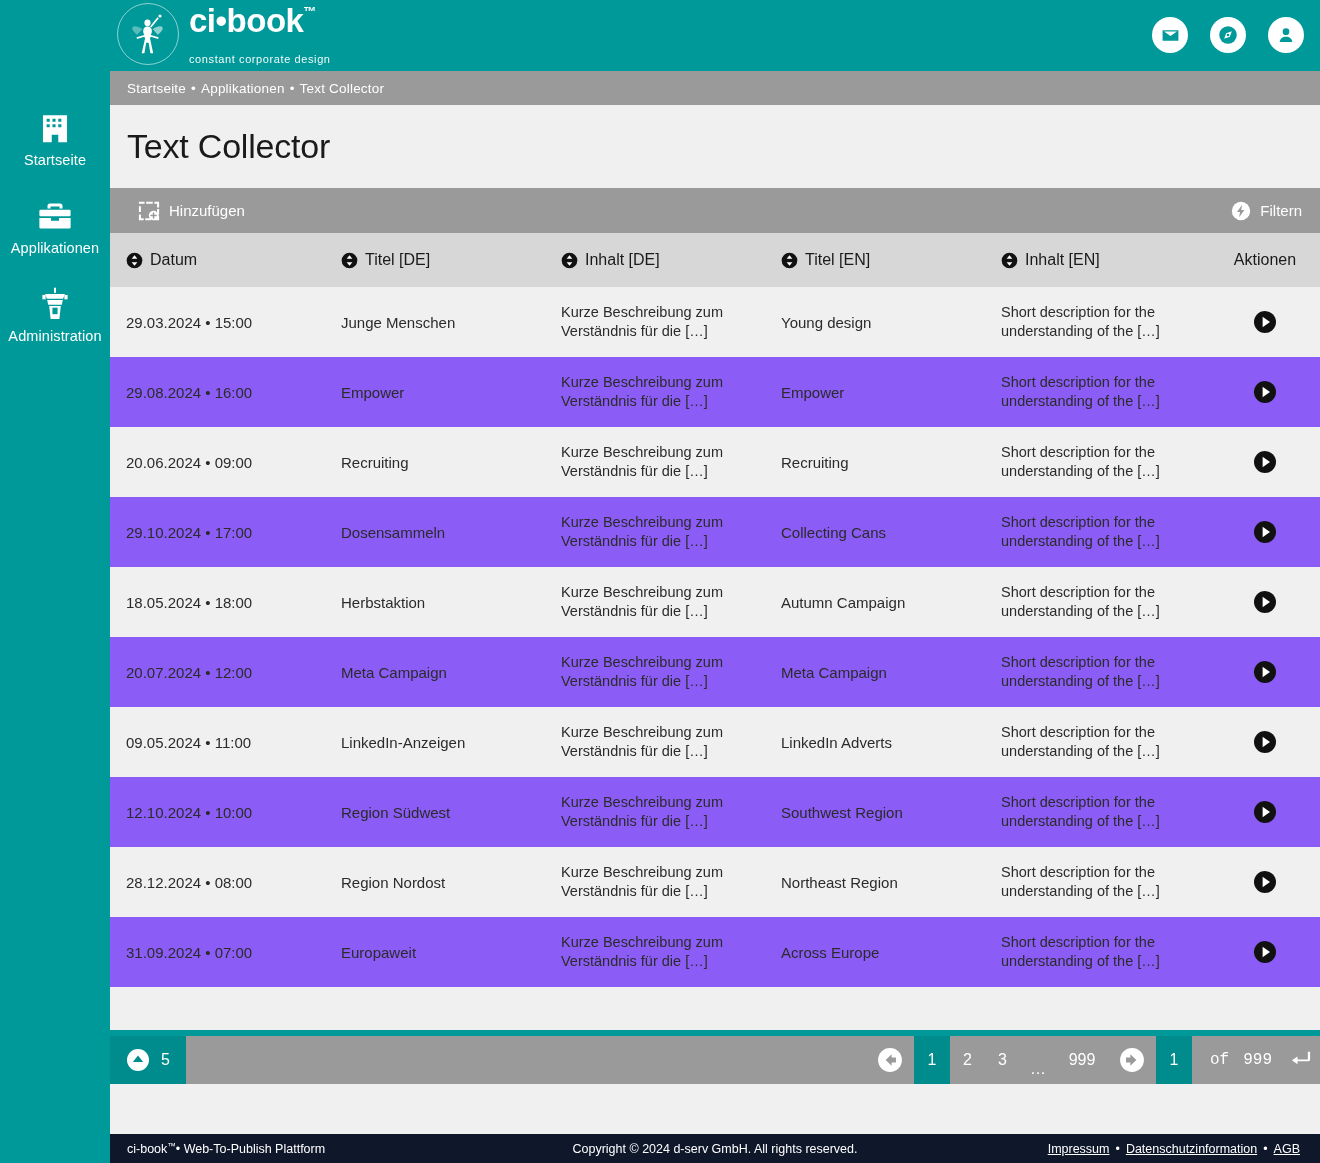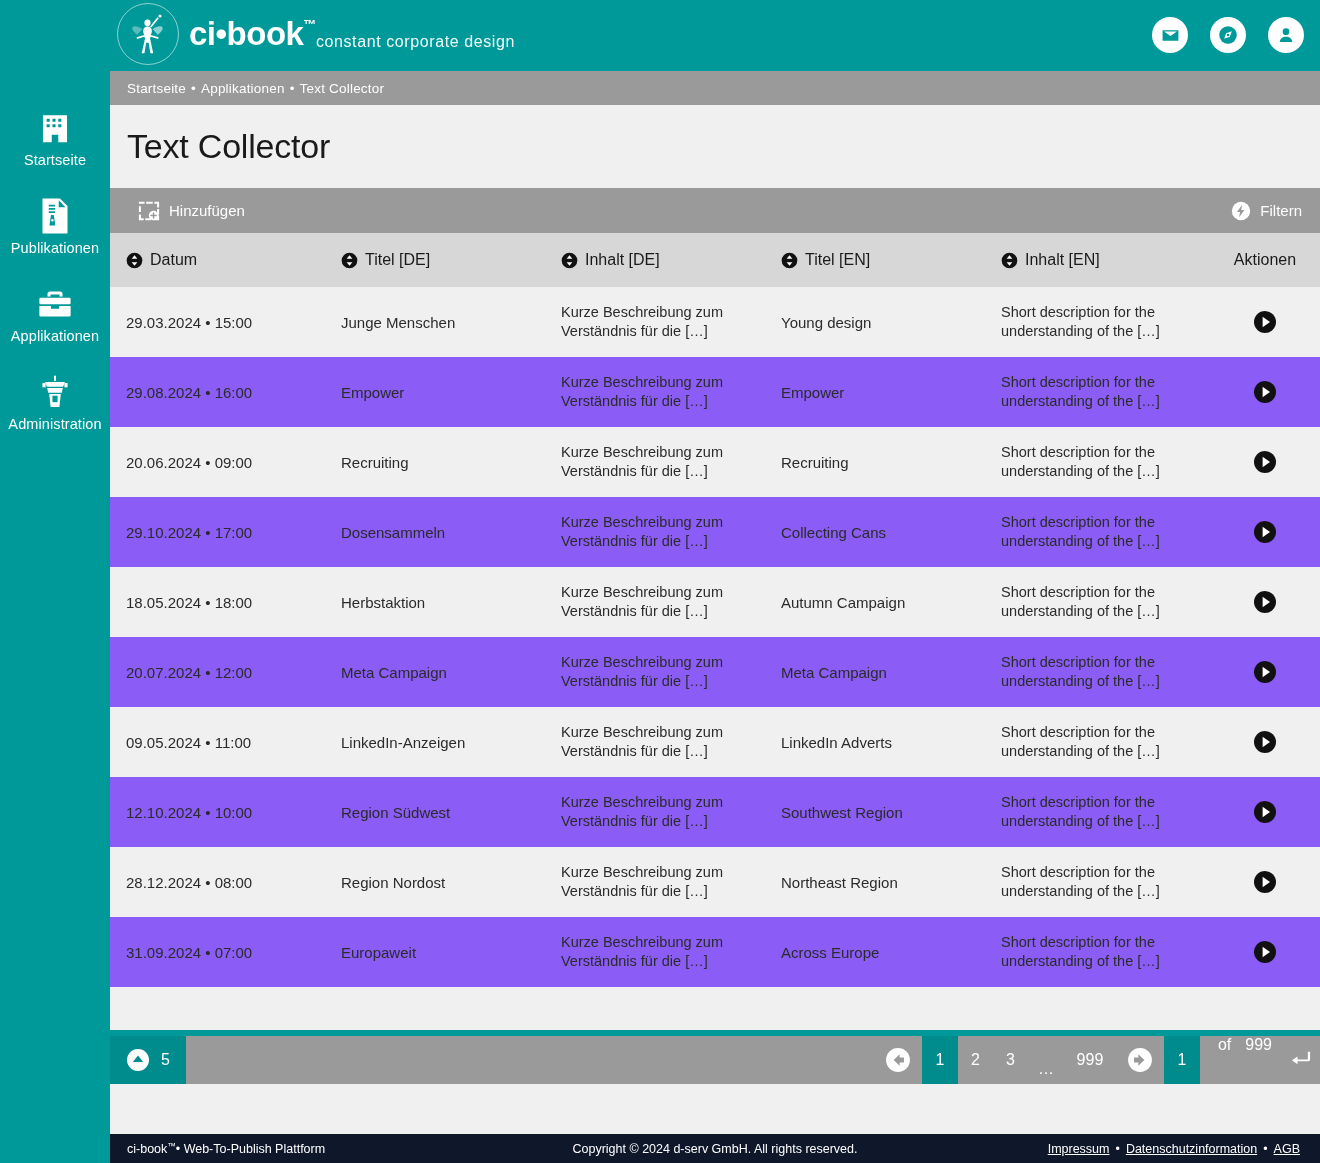--- a/index.html
+++ b/index.html
@@ -53,29 +53,29 @@
   .logo-wrap {
     position: absolute; left: 7px; top: 3px;
     display: flex; align-items: center; gap: 10px;
   }
   .logo-badge {
     width: 62px; height: 62px;
     border: 1.5px solid rgba(255,255,255,.55);
     border-radius: 50%;
     display: flex; align-items: center; justify-content: center;
   }
-  .logo-text { display: flex; flex-direction: row; }
+  .logo-text { display: flex; flex-direction: column; }
   .logo-main {
     font-size: 33px; font-weight: bold; color: #ffffff;
     letter-spacing: -.5px; line-height: 1; position: relative;
     display: flex; align-items: flex-start;
   }
   .logo-tm { font-size: 13px; font-weight: bold; margin-top: 1px; }
   .logo-sub {
-    font-size: 16px; color: #ffffff; letter-spacing: .6px;
+    font-size: 11px; color: #ffffff; letter-spacing: .6px;
     margin-top: 16px; opacity: .95;
   }
   .head-actions {
     position: absolute; right: 16px; top: 17px;
     display: flex; gap: 22px;
   }
   .circ-btn {
     width: 36px; height: 36px; border-radius: 50%;
     background: #ffffff;
     display: flex; align-items: center; justify-content: center;
@@ -205,23 +205,24 @@
   }
   .pg-jump {
     display: flex; align-items: stretch;
   }
   .pg-cur {
     width: 36px; background: #008c8c;
     display: flex; align-items: center; justify-content: center;
     color: #ffffff; font-size: 16px;
   }
   .pg-of {
-    display: flex; gap: 14px;
+    display: flex; align-items: center; gap: 14px;
     color: #ffffff; font-size: 16px;
     padding: 0 14px 0 18px;
+    font-family: Liberation Mono, monospace;
   }
   .pg-enter {
     width: 34px; display: flex; align-items: center; justify-content: center;
     cursor: pointer; padding-right: 4px;
   }
 
   
   .below-pager {
     position: absolute; left: 110px; top: 1084px;
     width: 1210px; height: 50px;
@@ -257,32 +258,20 @@
         <svg width="34" height="34" viewBox="0 0 24 24" fill="#fff">
           <path d="M4 3h16v18h-6v-5h-4v5H4V3z" opacity="0"></path>
           <path d="M3.5 3h17v19h-6.2v-5.2H9.7V22H3.5V3zm2.6 2.4v2.2h2.2V5.4H6.1zm4.1 0v2.2h2.2V5.4h-2.2zm4.1 0v2.2h2.2V5.4h-2.2zM6.1 9.3v2.2h2.2V9.3H6.1zm4.1 0v2.2h2.2V9.3h-2.2zm4.1 0v2.2h2.2V9.3h-2.2z"></path>
         </svg>
       </span>
       <span class="side-label">Startseite</span>
     </div>
 
 
 
-    <div class="side-item">
-      <span class="side-icon">
-        <svg width="30" height="36" viewBox="0 0 24 28" fill="#fff">
-          <path d="M2 0h14l6 6v22H2V0zm13 1.4V7h5.3L15 1.4z"></path>
-          <rect x="7" y="5" width="5" height="1.4" fill="#009999"></rect>
-          <rect x="7" y="7.6" width="5" height="1.4" fill="#009999"></rect>
-          <rect x="7" y="10.2" width="5" height="1.4" fill="#009999"></rect>
-          <path d="M11 13.2h-2.2l-1.3 8.3h4.8l-1.3-8.3zm-1.1 3.1a1 1 0 1 1 0 2 1 1 0 0 1 0-2z" fill="#009999"></path>
-        </svg>
-      </span>
-      <span class="side-label">Publikationen</span>
-    </div>
 
     <div class="side-item">
       <span class="side-icon">
         <svg width="36" height="30" viewBox="0 0 28 24" fill="#fff">
           <path d="M10 2h8a2 2 0 0 1 2 2v2h-2.4V4.4h-7.2V6H8V4a2 2 0 0 1 2-2z"></path>
           <rect x="1.5" y="7" width="25" height="5.2" rx="1"></rect>
           <path d="M1.5 13.6h9.3v2.1h6.4v-2.1h9.3V21a1 1 0 0 1-1 1h-23a1 1 0 0 1-1-1v-7.4z"></path>
         </svg>
       </span>
       <span class="side-label">Applikationen</span>

